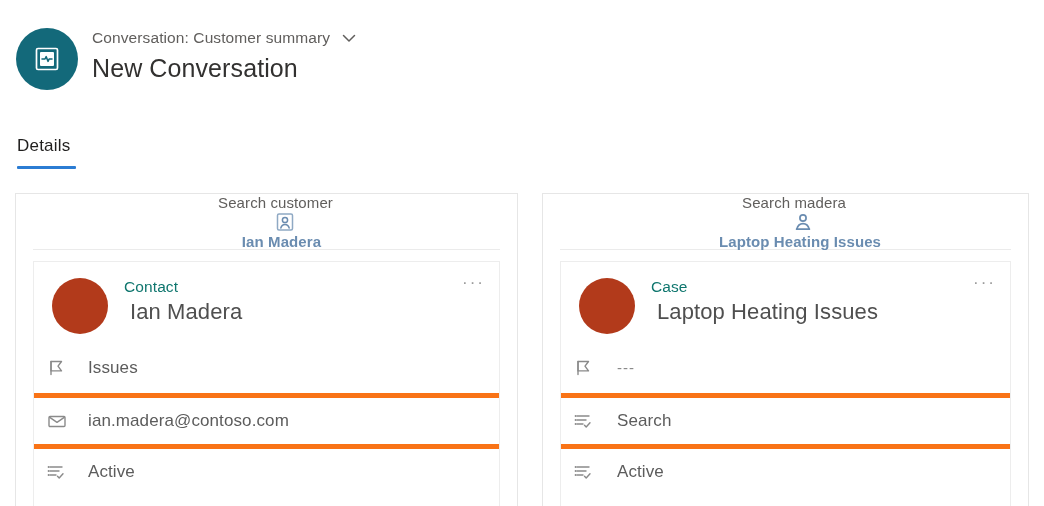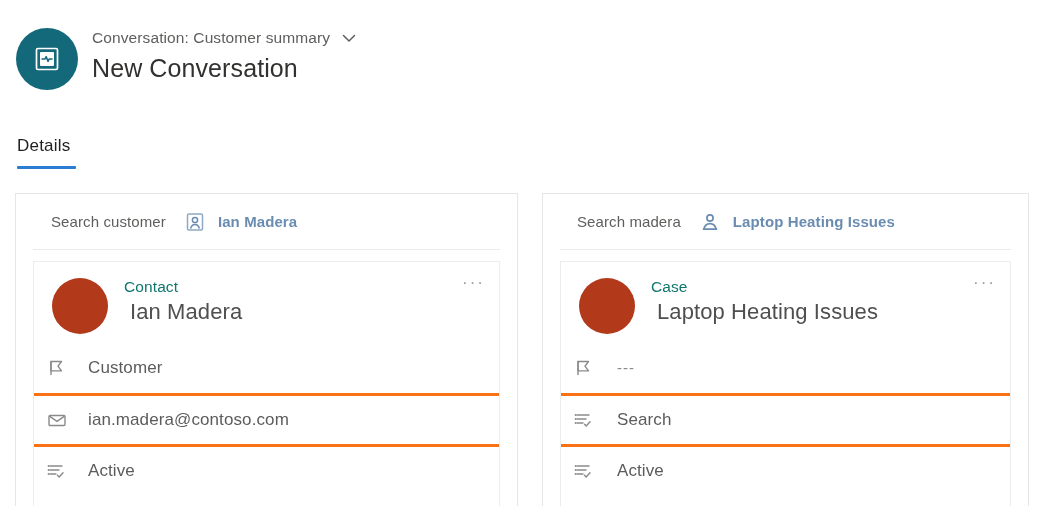--- a/index.html
+++ b/index.html
@@ -52,20 +52,21 @@
     background: #ffffff; border: 1px solid #e6e6e6;
   }
   .card-left  { left: 15px;  width: 503px; }
   .card-right { left: 542px; width: 487px; }
 
   .search-row {
     display: flex; align-items: center;
     height: 56px; padding: 0 0 0 18px;
     border-bottom: 1px solid #ebebeb;
     margin: 0 17px;
+    flex-direction: column;
   }
   .card-right .search-row { padding-left: 17px; }
   .search-label {
     font-size: 15px; color: #605e5c; letter-spacing: .1px; white-space: nowrap;
   }
   .search-icon { margin-left: 18px; width: 22px; height: 22px; flex: none; display: block; }
   .search-value {
     margin-left: 12px; font-size: 15px; font-weight: 700;
     color: #6a8cb0; letter-spacing: .1px; white-space: nowrap;
   }
@@ -91,21 +92,21 @@
   }
   .entity-more {
     position: absolute; right: 14px; top: 14px;
     font-size: 17px; color: #9b9b9b; letter-spacing: 2px; line-height: 14px;
     user-select: none;
   }
 
   .field-row {
     display: flex; align-items: center;
     height: 51px; padding-left: 12px;
-    border-top: 3px solid #f97316;
+    border-top: 5px solid #f97316;
   }
   .field-row.first { border-top: none; }
   .field-icon { width: 22px; height: 22px; flex: none; display: block; }
   .field-value {
     margin-left: 20px; font-size: 17px; color: #5c5c5c; letter-spacing: .1px;
     white-space: nowrap;
   }
   .field-value.muted { color: #8a8a8a; font-size: 15px; letter-spacing: 1px; }
   .card-right .field-value { margin-left: 22px; }
 </style>
@@ -166,21 +167,21 @@
         <div class="entity-more">···</div>
       </div>
 
       <div class="field-row first">
         <span class="field-icon">
           <svg width="22" height="22" viewBox="0 0 22 22" aria-hidden="true">
             <path d="M5 4.5h10.5L12 9.2l3.5 4.7H5z" fill="none" stroke="#8a8a8a" stroke-width="1.4" stroke-linejoin="round"></path>
             <path d="M5 4.5v13" fill="none" stroke="#8a8a8a" stroke-width="1.4" stroke-linecap="round"></path>
           </svg>
         </span>
-        <span class="field-value">Customer</span>
+        <span class="field-value">Issues</span>
       </div>
 
       <div class="field-row">
         <span class="field-icon">
           <svg width="22" height="22" viewBox="0 0 22 22" aria-hidden="true">
             <rect x="3" y="6.5" width="16" height="10" rx="1" fill="none" stroke="#8a8a8a" stroke-width="1.4"></rect>
             <path d="M3.4 7.2 11 12.4l7.6-5.2" fill="none" stroke="#8a8a8a" stroke-width="1.4" stroke-linejoin="round"></path>
           </svg>
         </span>
         <span class="field-value">ian.madera@contoso.com</span>

